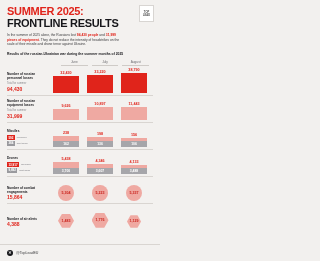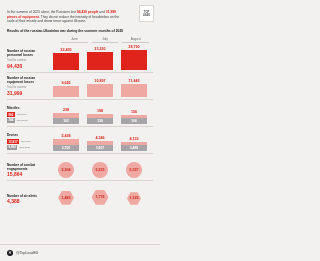--- a/index.html
+++ b/index.html
@@ -114,20 +114,22 @@
     margin-right:3px;
   }
   .handle{font-size:3.6px;color:#3a3a3c;}
 </style>
 </head>
 <body>
 
 <div class="page">
 
   <div class="header">
+    <div class="title-1">SUMMER 2025:</div>
+    <div class="title-2">FRONTLINE RESULTS</div>
 
     <div class="logo-badge">
       <div class="lg1">TOP</div>
       <div class="lg2">LEAD</div>
     </div>
 
     <div class="lede">
       <span>In the summer of 2025 alone, the Russians lost </span><span class="hl">94,430 people</span><span> and </span><span class="hl">31,999 pieces of equipment</span><span>. They do not reduce the intensity of headstrikes on the scale of their missile and drone terror against Ukraine.</span>
     </div>
 

